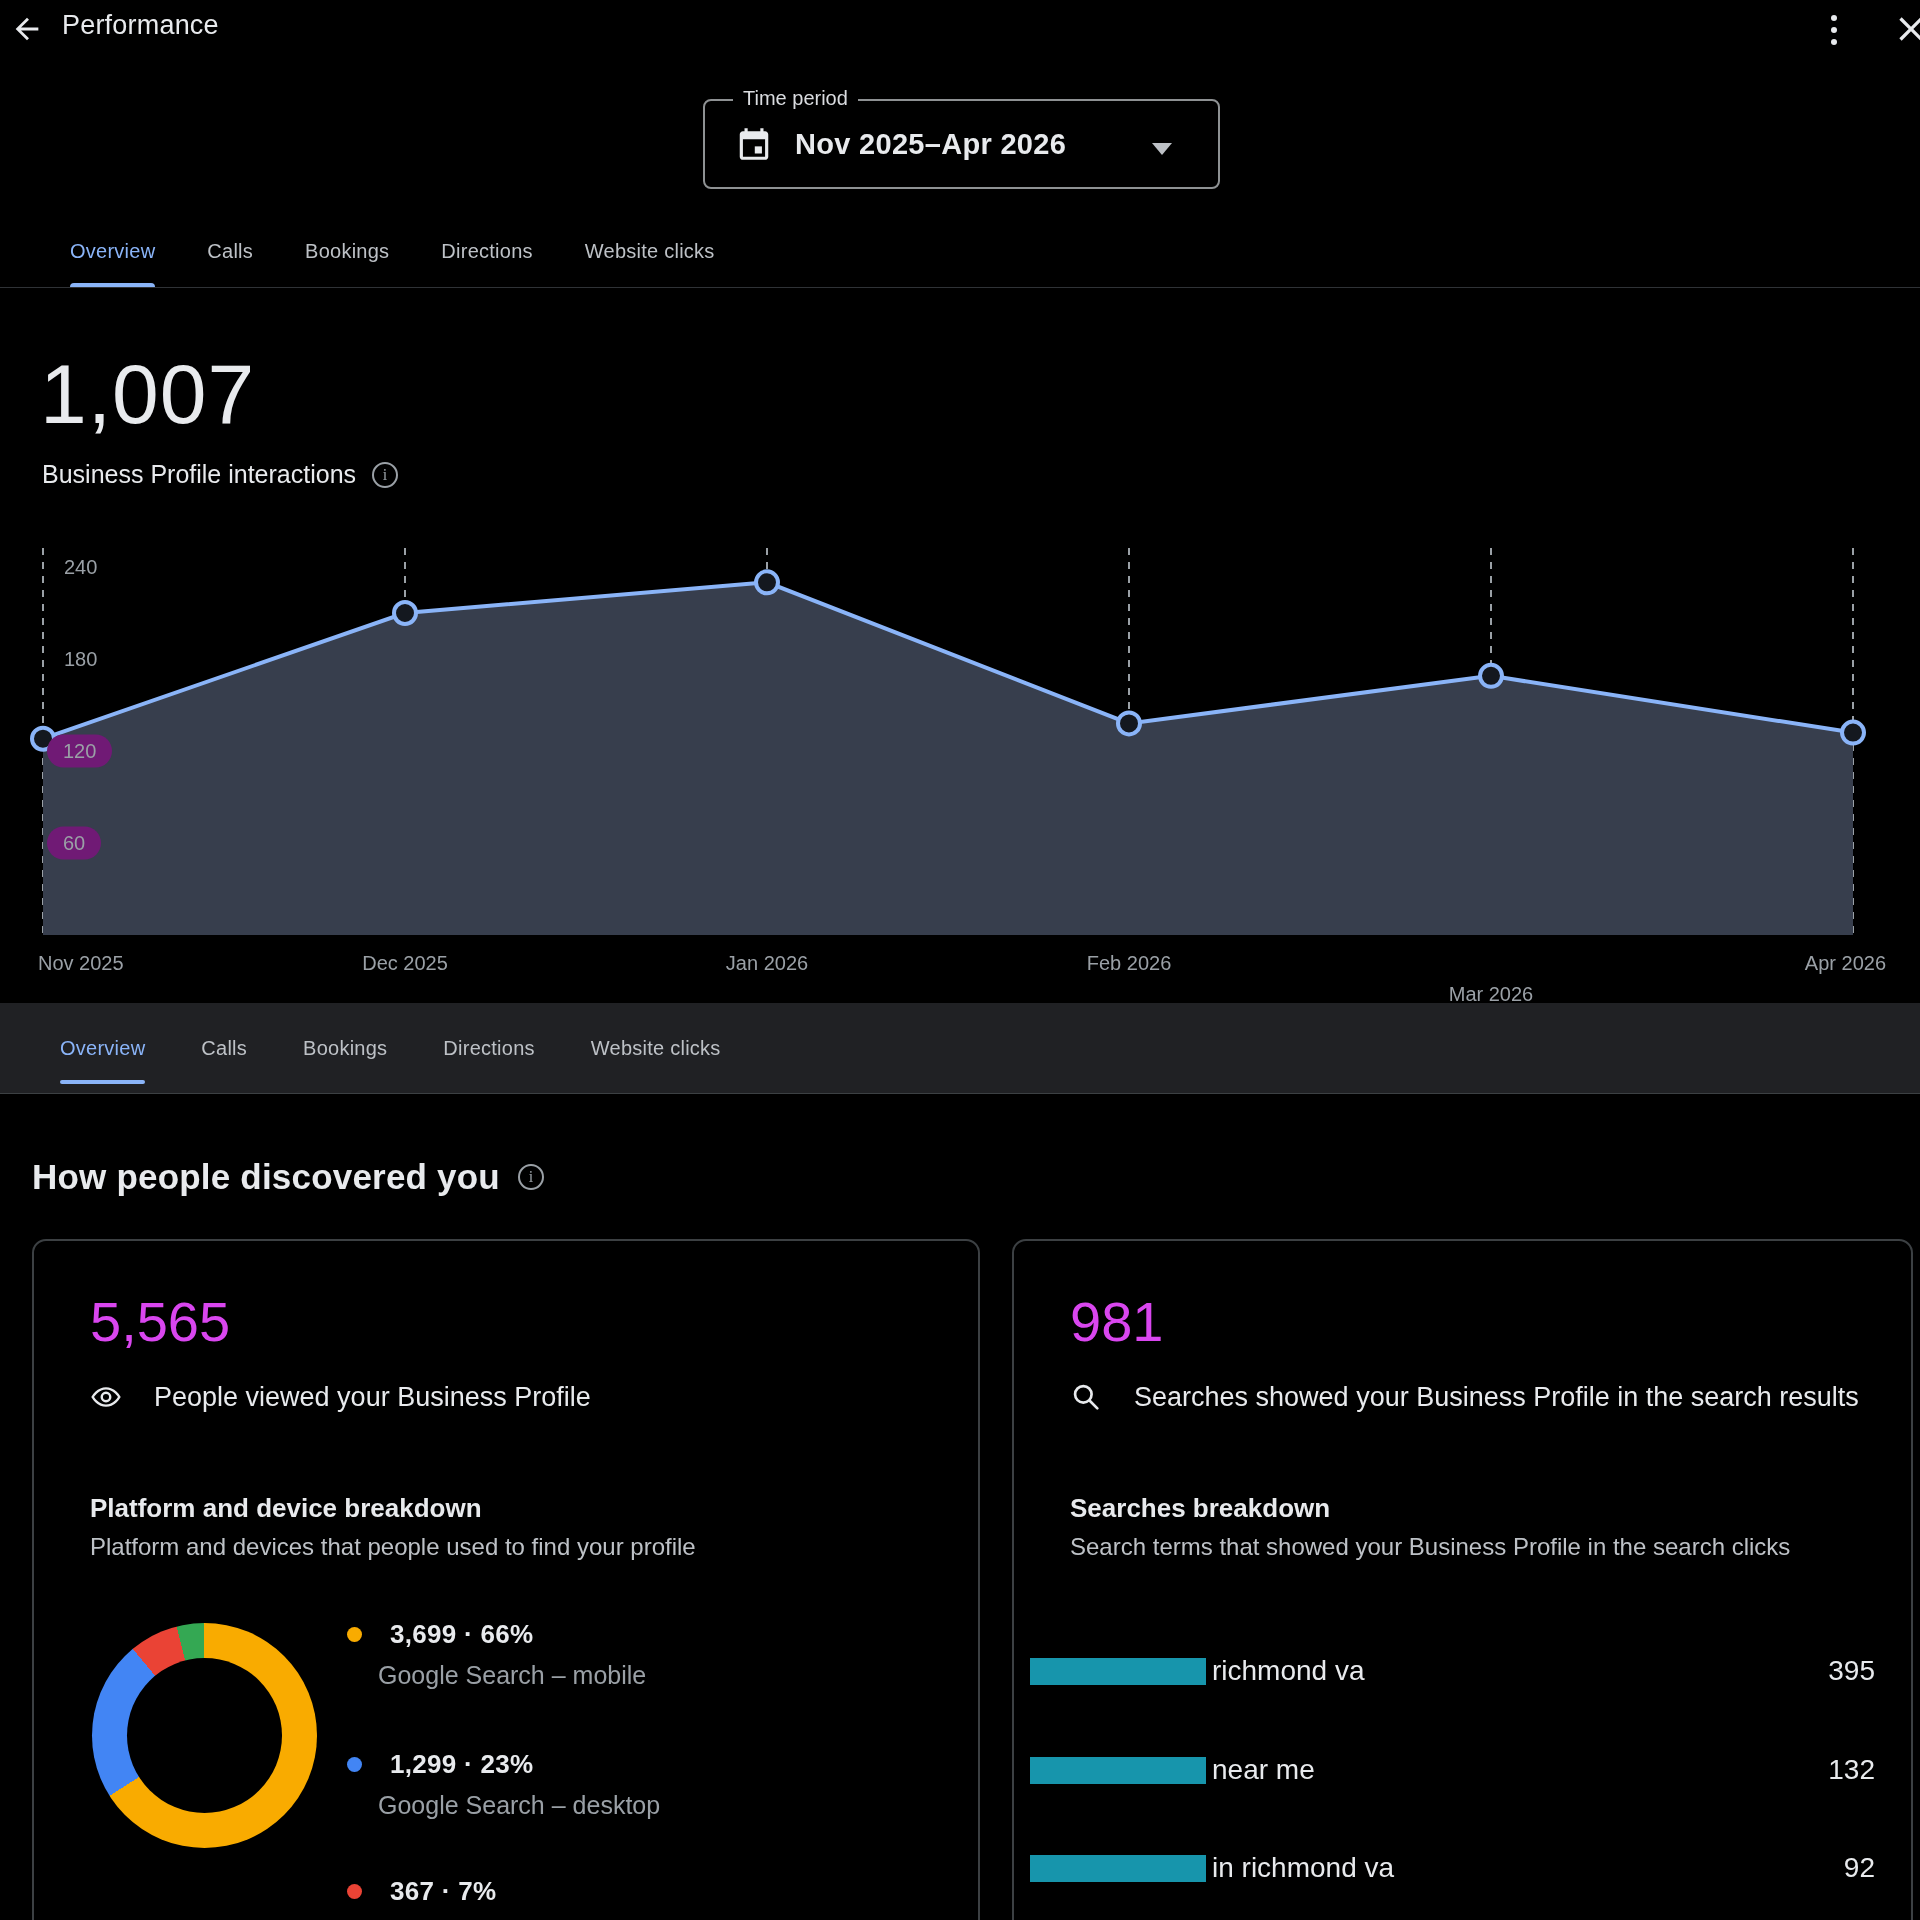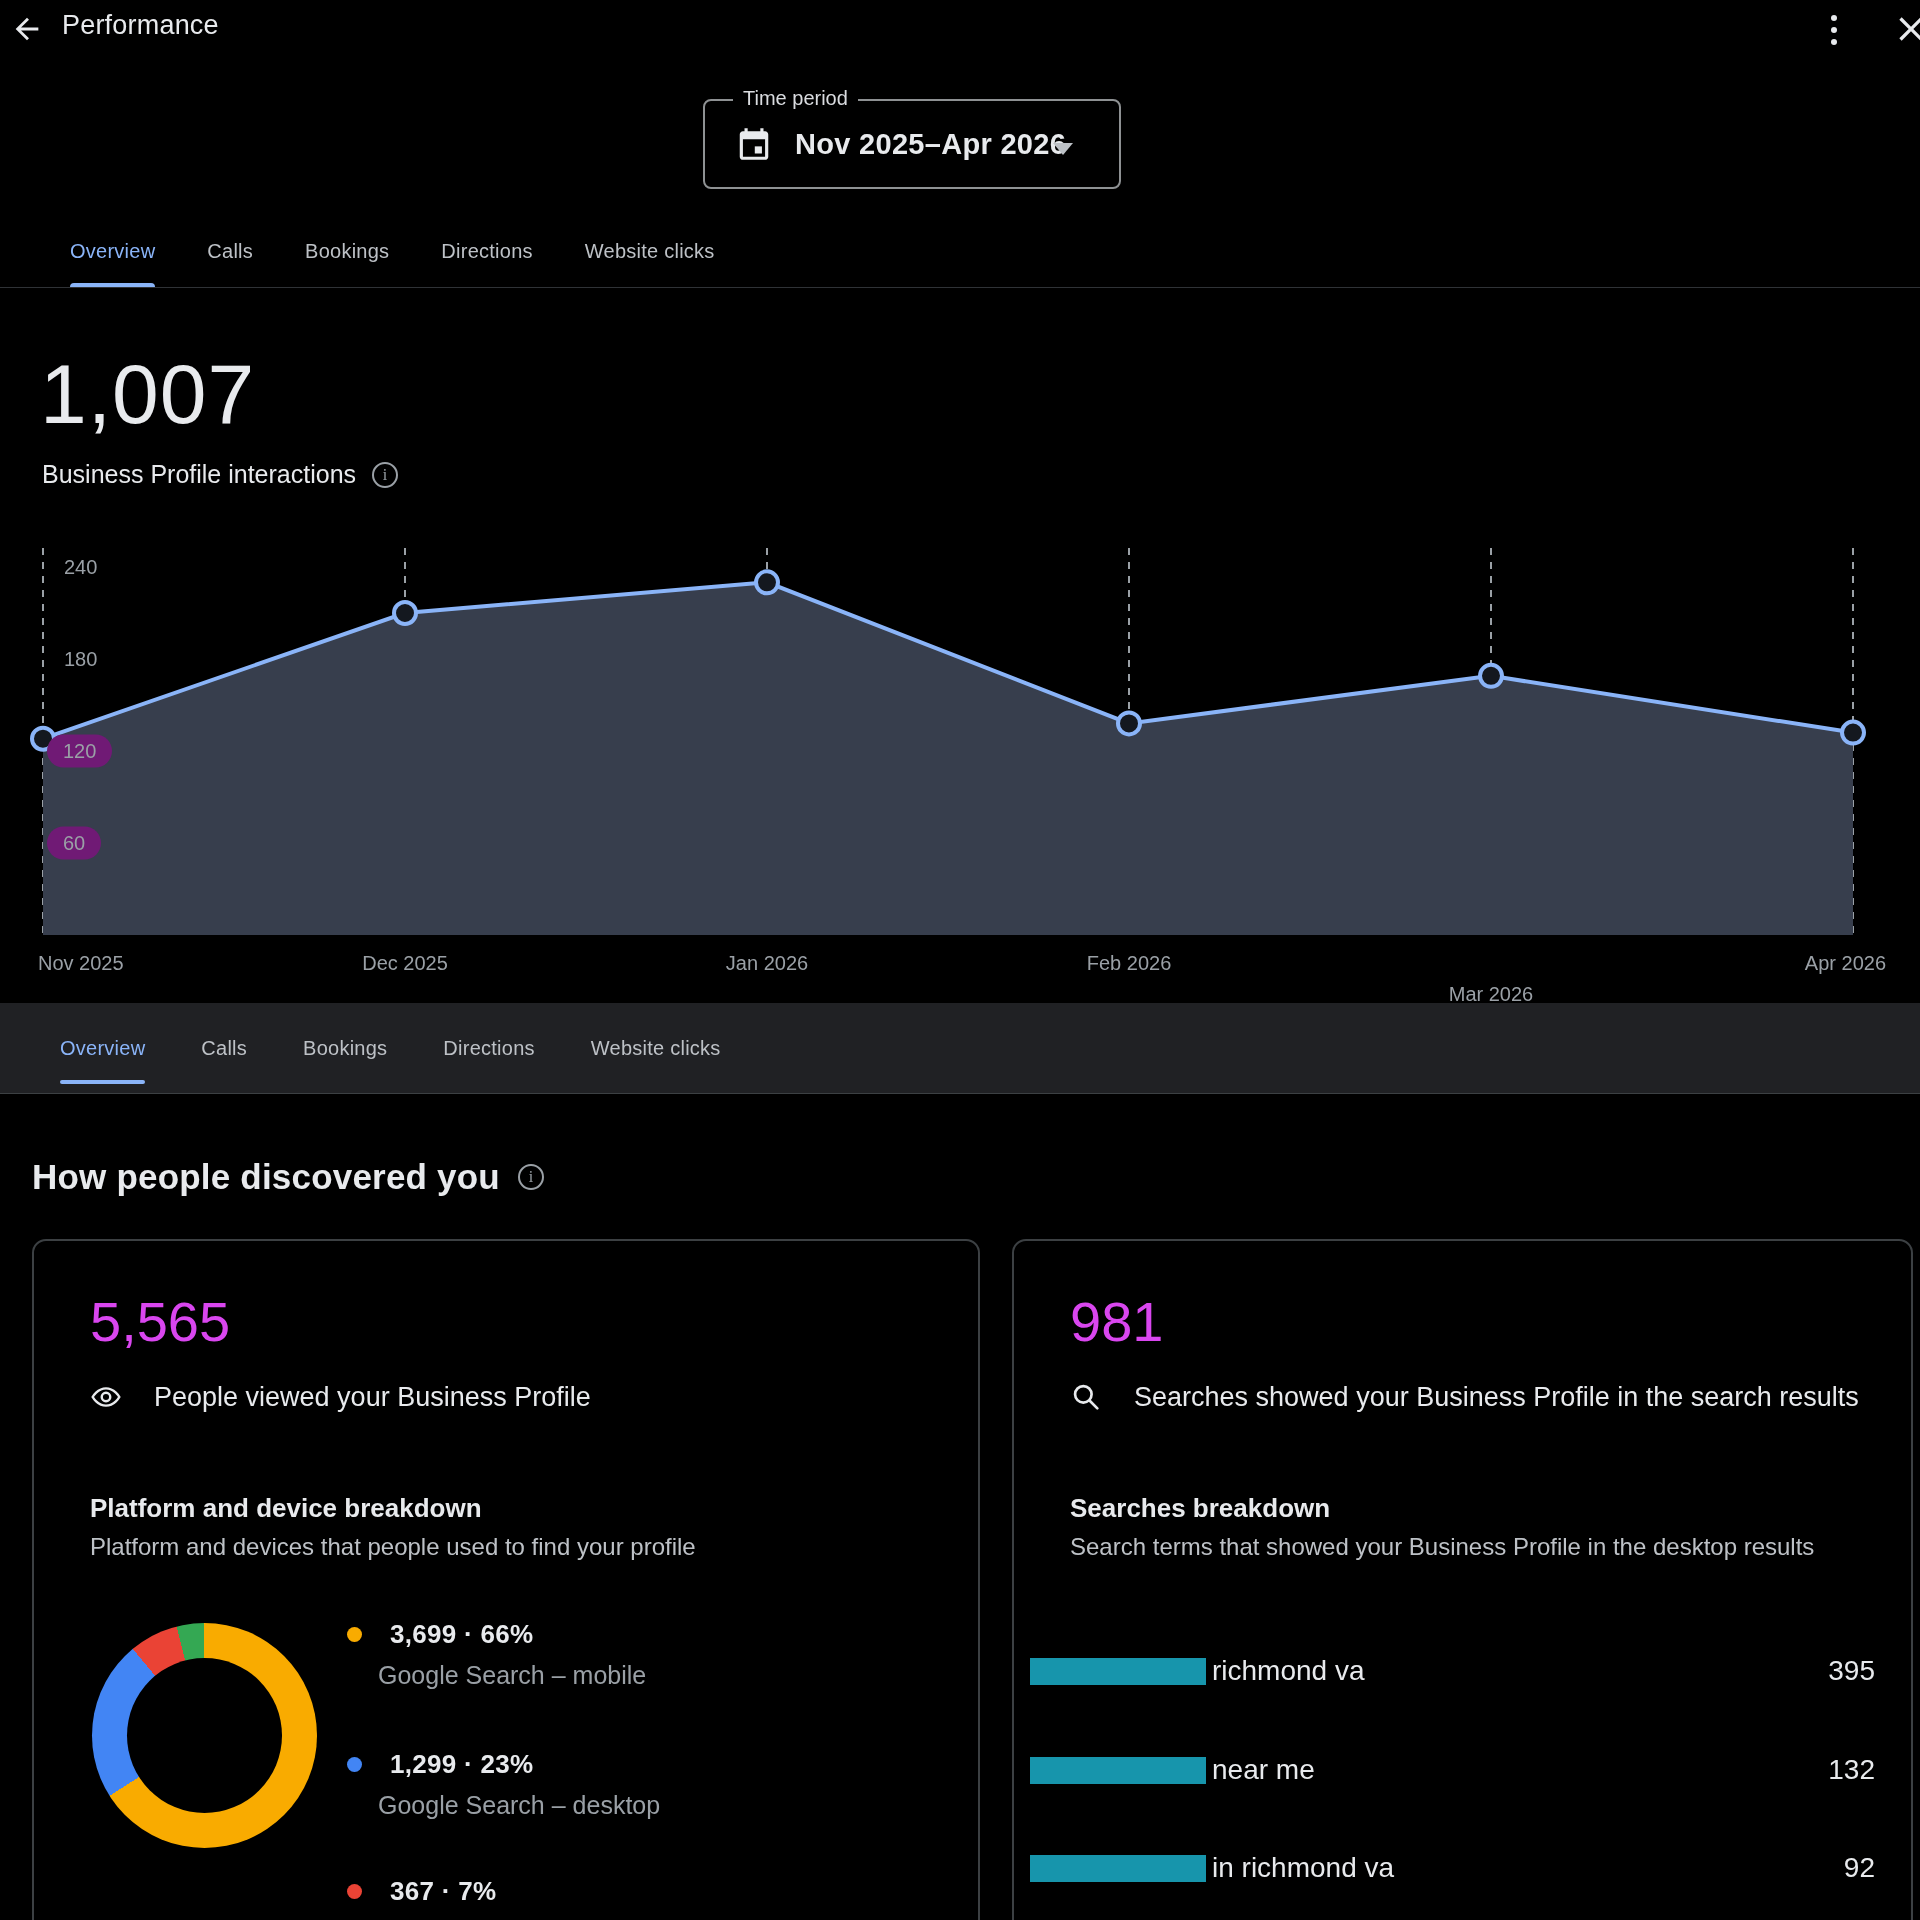--- a/index.html
+++ b/index.html
@@ -9,21 +9,21 @@
   
   .topbar{position:absolute;left:0;top:0;width:1920px;height:56px;}
   .back-btn{position:absolute;left:10px;top:12px;width:34px;height:34px;background:none;border:none;cursor:pointer;padding:0;}
   .page-title{position:absolute;left:62px;top:10px;font-size:27px;font-weight:500;color:#E8EAED;letter-spacing:.2px;}
   .kebab-btn{position:absolute;left:1820px;top:10px;width:28px;height:40px;background:none;border:none;cursor:pointer;
              display:flex;flex-direction:column;align-items:center;justify-content:center;gap:6px;}
   .kebab-btn i{width:6px;height:6px;border-radius:50%;background:#E8EAED;display:block;}
   .close-btn{position:absolute;left:1891px;top:9px;width:40px;height:40px;background:none;border:none;cursor:pointer;padding:0;}
 
   
-  .time-period{position:absolute;left:703px;top:99px;width:418px;height:90px;border:2px solid #8E9193;border-radius:8px;
+  .time-period{position:absolute;left:703px;top:99px;width:517px;height:90px;border:2px solid #8E9193;border-radius:8px;
                display:flex;align-items:center;cursor:pointer;box-sizing:border-box;}
   .tp-label{position:absolute;left:28px;top:-14px;background:#000;padding:0 10px;font-size:20px;color:#DADCE0;}
   .cal-icon{margin-left:30px;width:38px;height:38px;flex:0 0 auto;}
   .tp-value{margin-left:22px;font-size:29px;font-weight:700;color:#E8EAED;letter-spacing:.3px;}
   .caret{position:absolute;right:46px;top:42px;width:0;height:0;border-left:10px solid transparent;
          border-right:10px solid transparent;border-top:12px solid #BDC1C6;}
 
   
   .tabbar{position:absolute;left:0;width:1920px;display:flex;align-items:stretch;box-sizing:border-box;}
   .tabbar-top{top:215px;height:73px;border-bottom:1px solid #2F3236;padding-left:70px;gap:52px;}
@@ -208,21 +208,21 @@
 <section class="card card-right">
   <div class="card-value">981</div>
   <div class="card-label-row">
     <svg viewBox="0 0 24 24" width="32" height="32" fill="none" stroke="#E8EAED" stroke-width="2">
       <circle cx="10" cy="10" r="6.2"></circle>
       <path d="M14.8 14.8 L20.5 20.5" stroke-linecap="round"></path>
     </svg>
     <span class="lbl">Searches showed your Business Profile in the search results</span>
   </div>
   <div class="bd-title">Searches breakdown</div>
-  <div class="bd-sub">Search terms that showed your Business Profile in the desktop results</div>
+  <div class="bd-sub">Search terms that showed your Business Profile in the search clicks</div>
   <div id="terms">
       <div class="term-row" style="top: 413px;">
         <span class="term-bar" style="background: rgb(23, 149, 172);"></span>
         <span class="term-text">richmond va</span>
         <span class="term-count">395</span>
       </div>
       <div class="term-row" style="top: 512px;">
         <span class="term-bar" style="background: rgb(23, 149, 172);"></span>
         <span class="term-text">near me</span>
         <span class="term-count">132</span>

